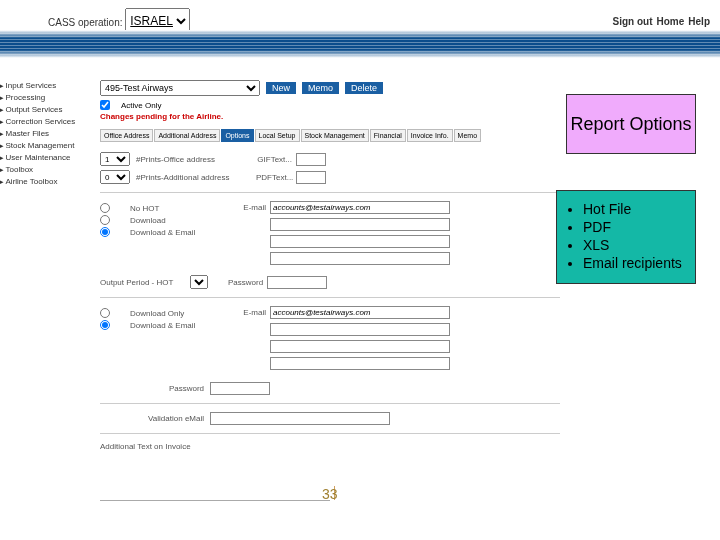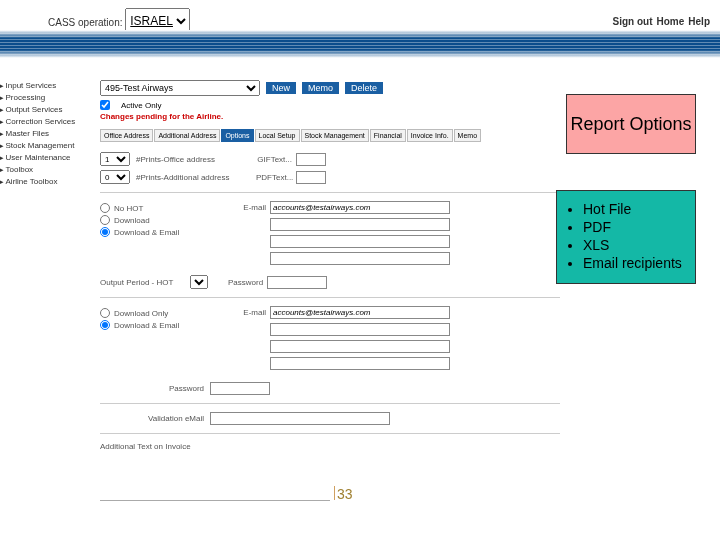--- a/index.html
+++ b/index.html
@@ -22,28 +22,28 @@
   .chk input { width: 10px; height: 10px; }
   .warn { color: #c00; font-size: 8px; font-weight: bold; margin: 2px 0 8px 0; }
   .tabs { display: flex; gap: 1px; font-size: 7px; margin-bottom: 10px; }
   .tabs div { border: 1px solid #bbb; padding: 2px 3px; background: #f2f2f2; cursor: pointer; white-space: nowrap; }
   .tabs div.active { background: #1a5fa3; color: #fff; border-color: #1a5fa3; }
   .field { display: flex; align-items: center; margin-bottom: 4px; font-size: 8px; color: #555; }
   .field .lab { width: 110px; text-align: right; padding-right: 6px; }
   .field .lab2 { width: 40px; text-align: right; padding-right: 4px; }
   .field select.sm { width: 30px; height: 14px; font-size: 8px; }
   .field input[type=text] { height: 13px; border: 1px solid #888; font-size: 8px; padding: 0 2px; font-style: italic; }
-  .radio-row { display: flex; align-items: center; gap: 4px; font-size: 8px; margin: 2px 0; color: #555; }
+  .radio-row { display: flex; align-items: center; gap: 20px; font-size: 8px; margin: 2px 0; color: #555; }
   .radio-row input { width: 10px; height: 10px; }
   .divider { border-top: 1px solid #ccc; margin: 8px 0; }
-  .callout-title { position: absolute; top: 94px; right: 24px; width: 130px; height: 60px; background: #fca5a5; border: 1px solid #333; display: flex; align-items: center; justify-content: center; text-align: center; font-size: 18px; font-family: Arial; }
+  .callout-title { position: absolute; top: 94px; right: 24px; width: 130px; height: 60px; background: #f0abfc; border: 1px solid #333; display: flex; align-items: center; justify-content: center; text-align: center; font-size: 18px; font-family: Arial; }
   .callout-list { position: absolute; top: 190px; right: 24px; width: 140px; background: #14b8a6; border: 1px solid #333; padding: 10px 8px 10px 4px; font-size: 14px; font-family: Arial; }
   .callout-list ul { list-style: disc; padding-left: 22px; }
   .callout-list li { margin-bottom: 2px; }
-  .pagenum { position: absolute; top: 486px; left: 337px; font-size: 14px; color: #a08030; }
+  .pagenum { position: absolute; top: 486px; left: 322px; font-size: 14px; color: #a08030; }
   .hr33 { position: absolute; top: 500px; left: 100px; width: 230px; border-top: 1px solid #aaa; }
   .hr33b { position: absolute; top: 486px; left: 334px; height: 14px; border-left: 1px solid #d0a060; }
 </style>
 </head>
 <body>
 
 <div class="topbar">
   <div class="op">
     <span>CASS operation:</span>
     <select><option>ISRAEL</option></select>

